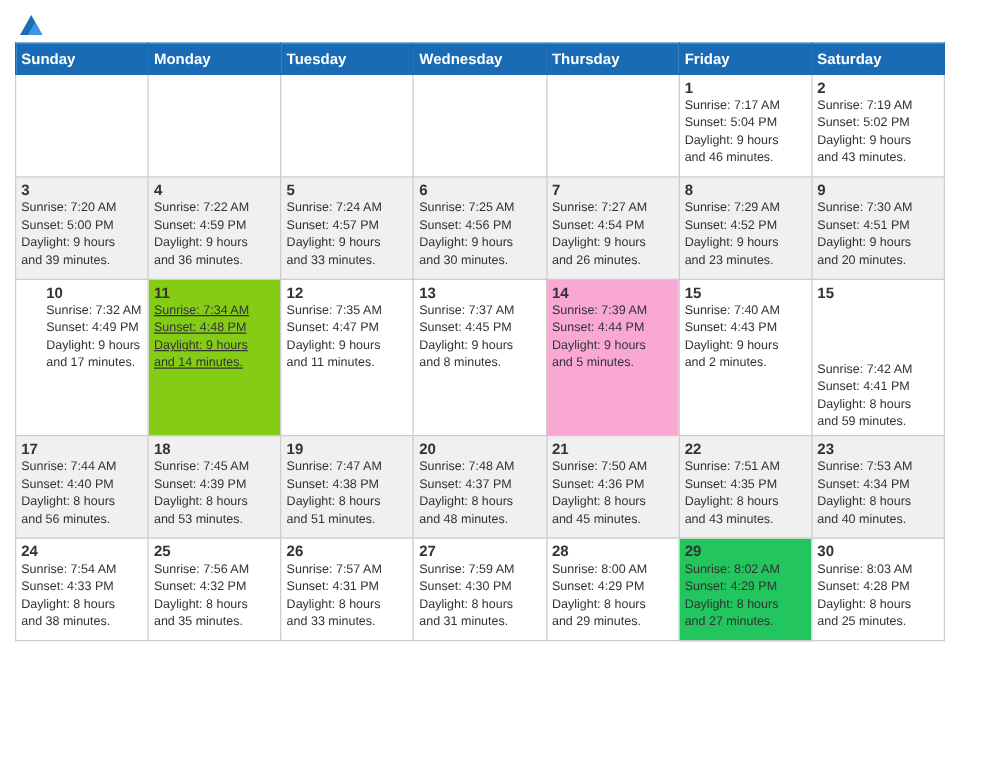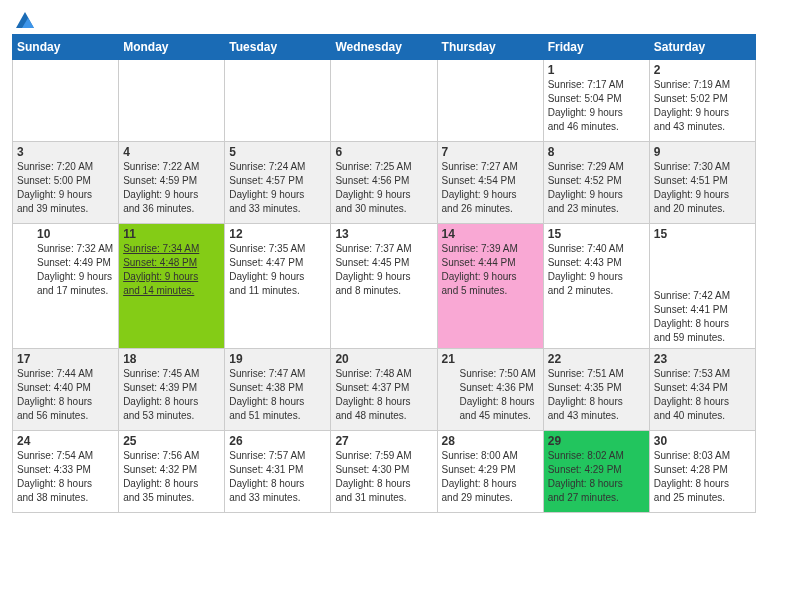--- a/index.html
+++ b/index.html
@@ -265,21 +265,21 @@
           </td>
           <td style="background: rgb(240, 240, 240);">
             <span class="day-number">20</span>
             <div class="day-info" style="white-space: pre-line;">Sunrise: 7:48 AM
 Sunset: 4:37 PM
 Daylight: 8 hours
 and 48 minutes.</div>
           </td>
           <td style="background: rgb(240, 240, 240);">
             <span class="day-number">21</span>
-            <div class="day-info" style="white-space: pre-line; margin-left: 18px;">Sunrise: 7:50 AM
+            <div class="day-info" style="white-space: pre-line;">Sunrise: 7:50 AM
 Sunset: 4:36 PM
 Daylight: 8 hours
 and 45 minutes.</div>
           </td>
           <td style="background: rgb(240, 240, 240);">
             <span class="day-number">22</span>
             <div class="day-info" style="white-space: pre-line;">Sunrise: 7:51 AM
 Sunset: 4:35 PM
 Daylight: 8 hours
 and 43 minutes.</div>

